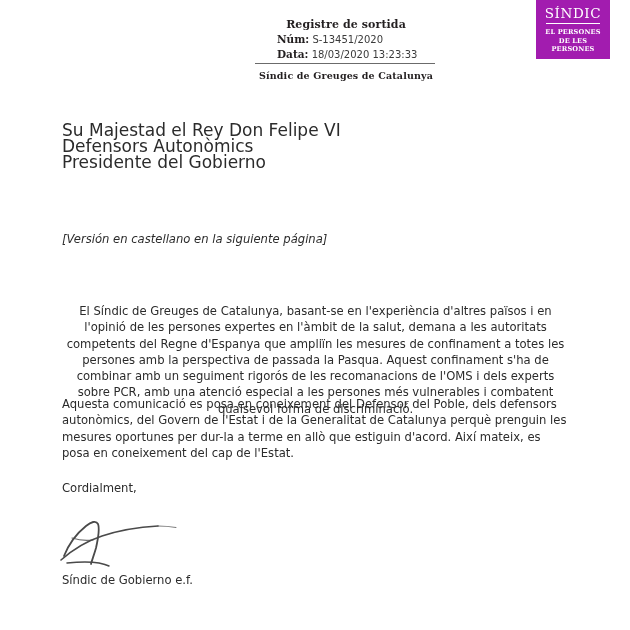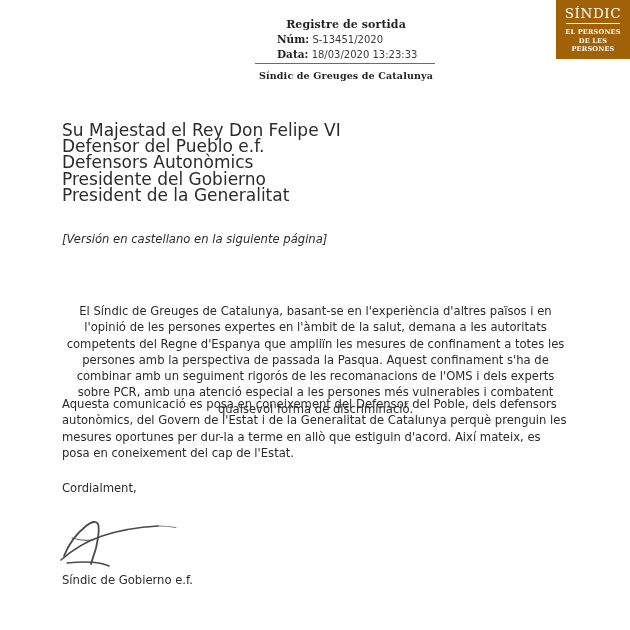--- a/index.html
+++ b/index.html
@@ -19,25 +19,25 @@
 
   .page {
     position: absolute;
     inset: 0;
     background: #ffffff;
   }
 
   
   .logo {
     position: absolute;
-    left: 556px;
+    left: 536px;
     top: 0px;
     width: 74px;
     height: 59px;
-    background: #a16207;
+    background: #a21caf;
     color: #ffffff;
     text-align: center;
     box-sizing: border-box;
     padding-top: 6px;
   }
   .logo-word {
     font-family: "DejaVu Serif", "Liberation Serif", serif;
     font-size: 13.5px;
     letter-spacing: 0.6px;
     line-height: 14px;
@@ -196,24 +196,22 @@
     <div class="stamp-row">
       <span class="k">Data:</span>
       <span class="v">18/03/2020 13:23:33</span>
     </div>
   </div>
   <div class="stamp-rule"></div>
   <div class="stamp-org">Síndic de Greuges de Catalunya</div>
 
   <div class="addressee">
     <div>Su Majestad el Rey Don Felipe VI</div>
-    <div>Defensor del Pueblo e.f.</div>
     <div>Defensors Autonòmics</div>
     <div>Presidente del Gobierno</div>
-    <div>President de la Generalitat</div>
   </div>
 
   <div class="note">[Versión en castellano en la siguiente página]</div>
 
   <div class="para" id="para-1">El Síndic de Greuges de Catalunya, basant-se en l'experiència d'altres països i en l'opinió de les persones expertes en l'àmbit de la salut, demana a les autoritats competents del Regne d'Espanya que ampliïn les mesures de confinament a totes les persones amb la perspectiva de passada la Pasqua. Aquest confinament s'ha de combinar amb un seguiment rigorós de les recomanacions de l'OMS i dels experts sobre PCR, amb una atenció especial a les persones més vulnerables i combatent qualsevol forma de discriminació.</div>
   <div class="para" id="para-2">Aquesta comunicació es posa en coneixement del Defensor del Poble, dels defensors autonòmics, del Govern de l'Estat i de la Generalitat de Catalunya perquè prenguin les mesures oportunes per dur-la a terme en allò que estiguin d'acord. Així mateix, es posa en coneixement del cap de l'Estat.</div>
 
   <div class="closing">Cordialment,</div>
 
   <div class="signature">

